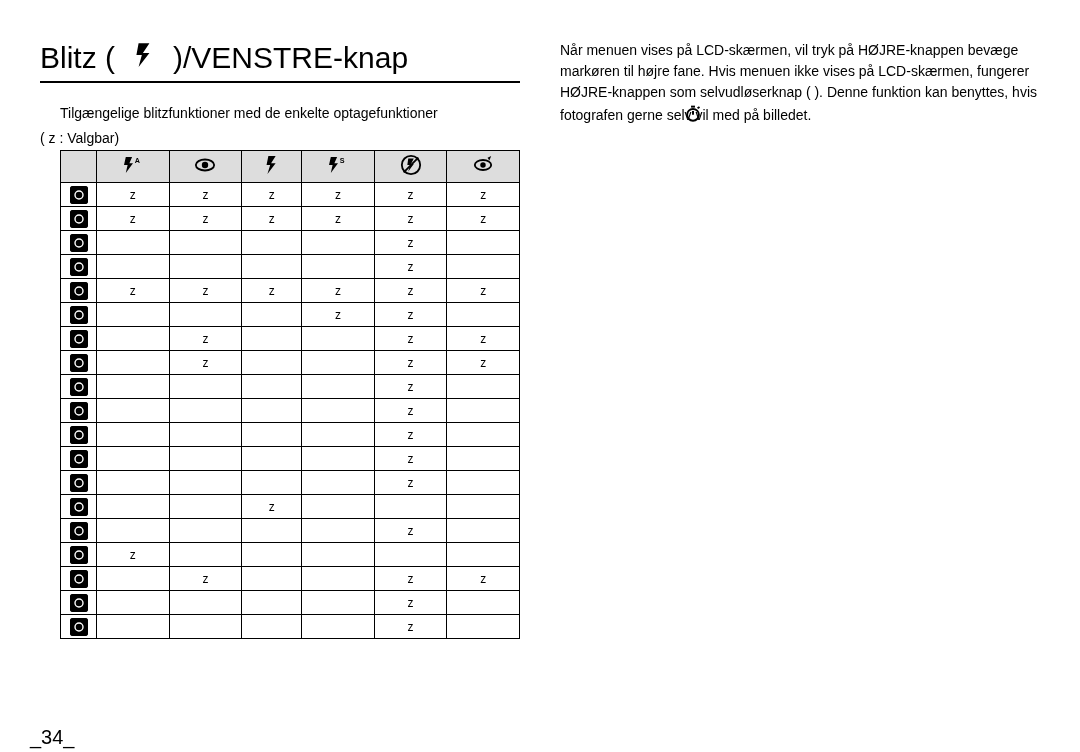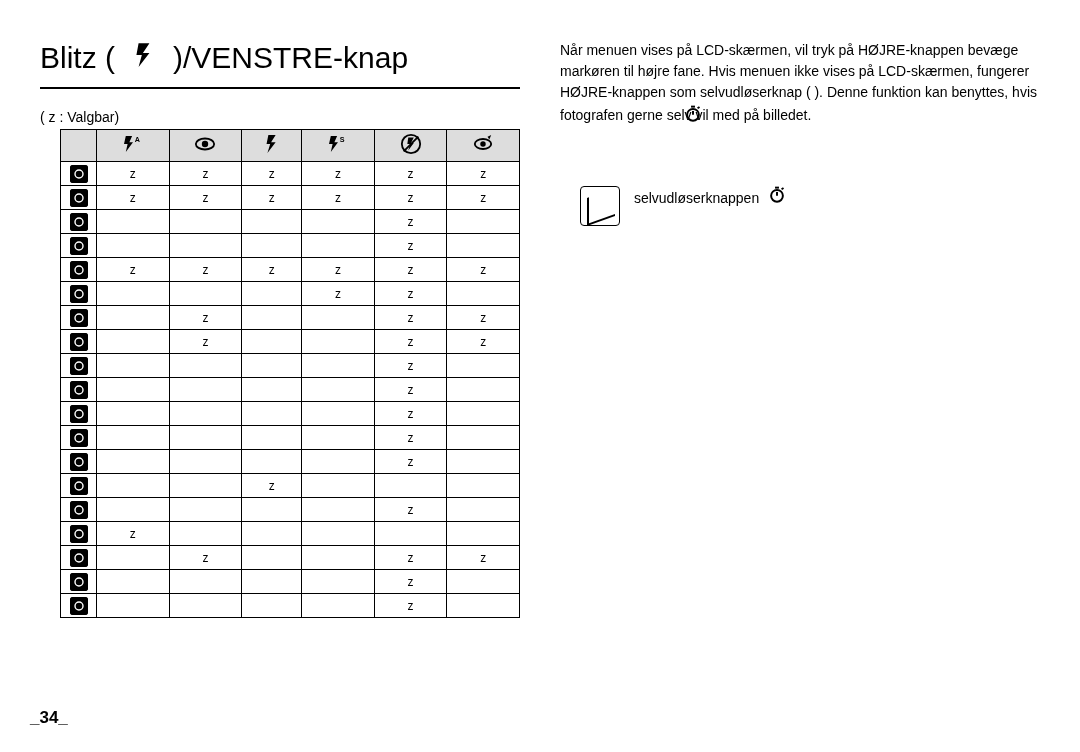--- a/index.html
+++ b/index.html
@@ -16,21 +16,21 @@
     display: flex;
     gap: 40px;
   }
   .col {
     flex: 1;
   }
   .heading {
     font-size: 30px;
     font-weight: 400;
     border-bottom: 2px solid #000;
-    padding-bottom: 12px;
+    padding-bottom: 6px;
     margin-bottom: 20px;
     display: flex;
     align-items: baseline;
     gap: 16px;
   }
   .subtext {
     font-size: 14px;
     line-height: 1.5;
     margin-left: 20px;
   }
@@ -104,24 +104,23 @@
     content: "";
     position: absolute;
     left: 6px; top: 6px;
     width: 26px; height: 26px;
     border-bottom: 2px solid #000;
     border-left: 2px solid #000;
     transform: skewY(-20deg);
   }
   .page-num {
     position: absolute;
-    bottom: 24px;
+    bottom: 3px;
     left: 30px;
-    font-size: 17px;
-    font-weight: bold;
+    font-size: 20px;
   }
   .timer-icon-lg {
     display:inline-block;
     vertical-align: middle;
   }
 </style>
 </head>
 <body>
 
 <div class="columns">
@@ -130,20 +129,21 @@
     <div class="heading">
       <span>Blitz (</span>
       <span class="icon-inline">
         <svg width="26" height="28" viewBox="0 0 24 24">
             <path d="M7 2 L17 2 L11 11 L17 11 L7 24 L10 13 L5 13 Z" fill="#000"></path>
           </svg>
       </span>
       <span>)/VENSTRE-knap</span>
     </div>
 
+    <div class="subtext">Tilgængelige blitzfunktioner med de enkelte optagefunktioner</div>
     <div class="caption-right">( z : Valgbar)</div>
 
     <table class="avail">
       <thead>
         <tr>
           <th class="corner"></th>
           <th>
             <svg width="22" height="18" viewBox="0 0 24 20">
                 <path d="M4 1 L11 1 L8 8 L12 8 L4 19 L6 10 L2 10 Z" fill="#000"></path>
                 <text x="14" y="8" font-size="8" font-weight="bold">A</text>
@@ -422,28 +422,16 @@
       <span style="position:relative; left:-130px; top:2px;">
         <svg width="16" height="17" viewBox="0 0 24 26">
             <circle cx="12" cy="15" r="9" fill="none" stroke="#000" stroke-width="3"></circle>
             <line x1="12" y1="15" x2="12" y2="9" stroke="#000" stroke-width="3"></line>
             <rect x="9" y="1" width="6" height="3" fill="#000"></rect>
             <line x1="19" y1="5" x2="22" y2="3" stroke="#000" stroke-width="3"></line>
           </svg>
       </span>
     </div>
 
-    <div class="note-box">
-      <span class="note-icon"></span>
-      <span>selvudløserknappen</span>
-      <span style="margin-left:6px;">
-        <svg width="16" height="17" viewBox="0 0 24 26">
-            <circle cx="12" cy="15" r="9" fill="none" stroke="#000" stroke-width="3"></circle>
-            <line x1="12" y1="15" x2="12" y2="9" stroke="#000" stroke-width="3"></line>
-            <rect x="9" y="1" width="6" height="3" fill="#000"></rect>
-            <line x1="19" y1="5" x2="22" y2="3" stroke="#000" stroke-width="3"></line>
-          </svg>
-      </span>
-    </div>
   </div>
 </div>
 
 <div class="page-num">_34_</div>
 
 </body></html>

